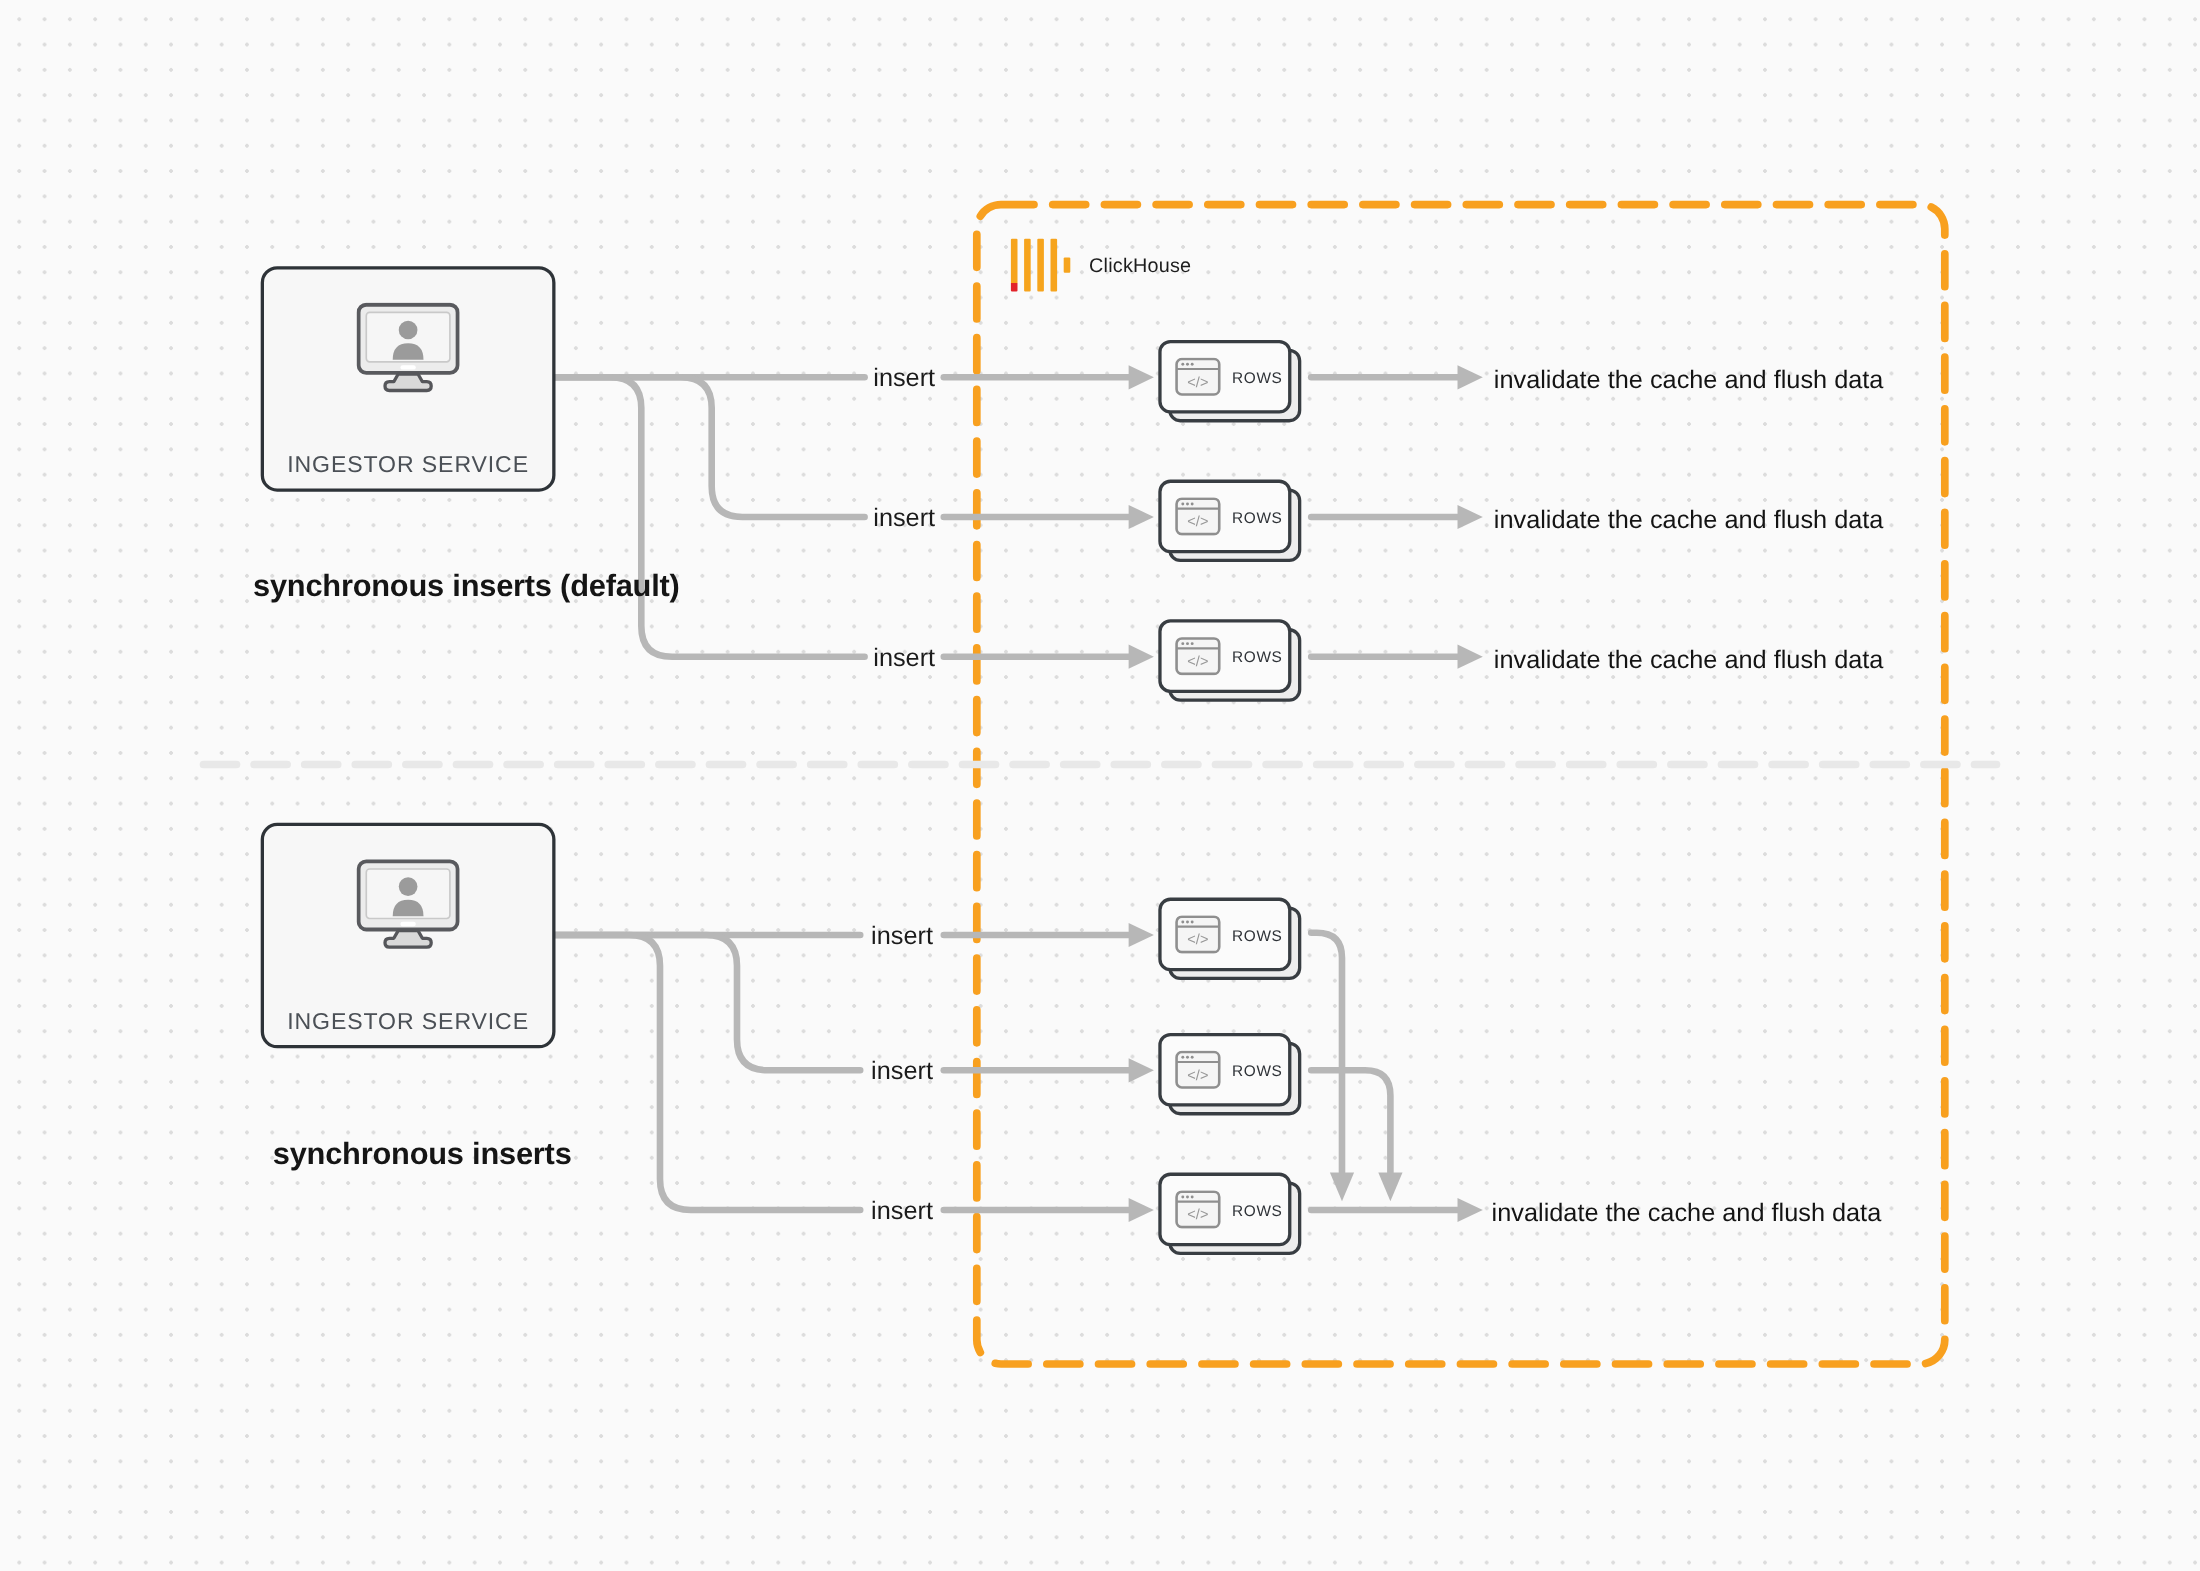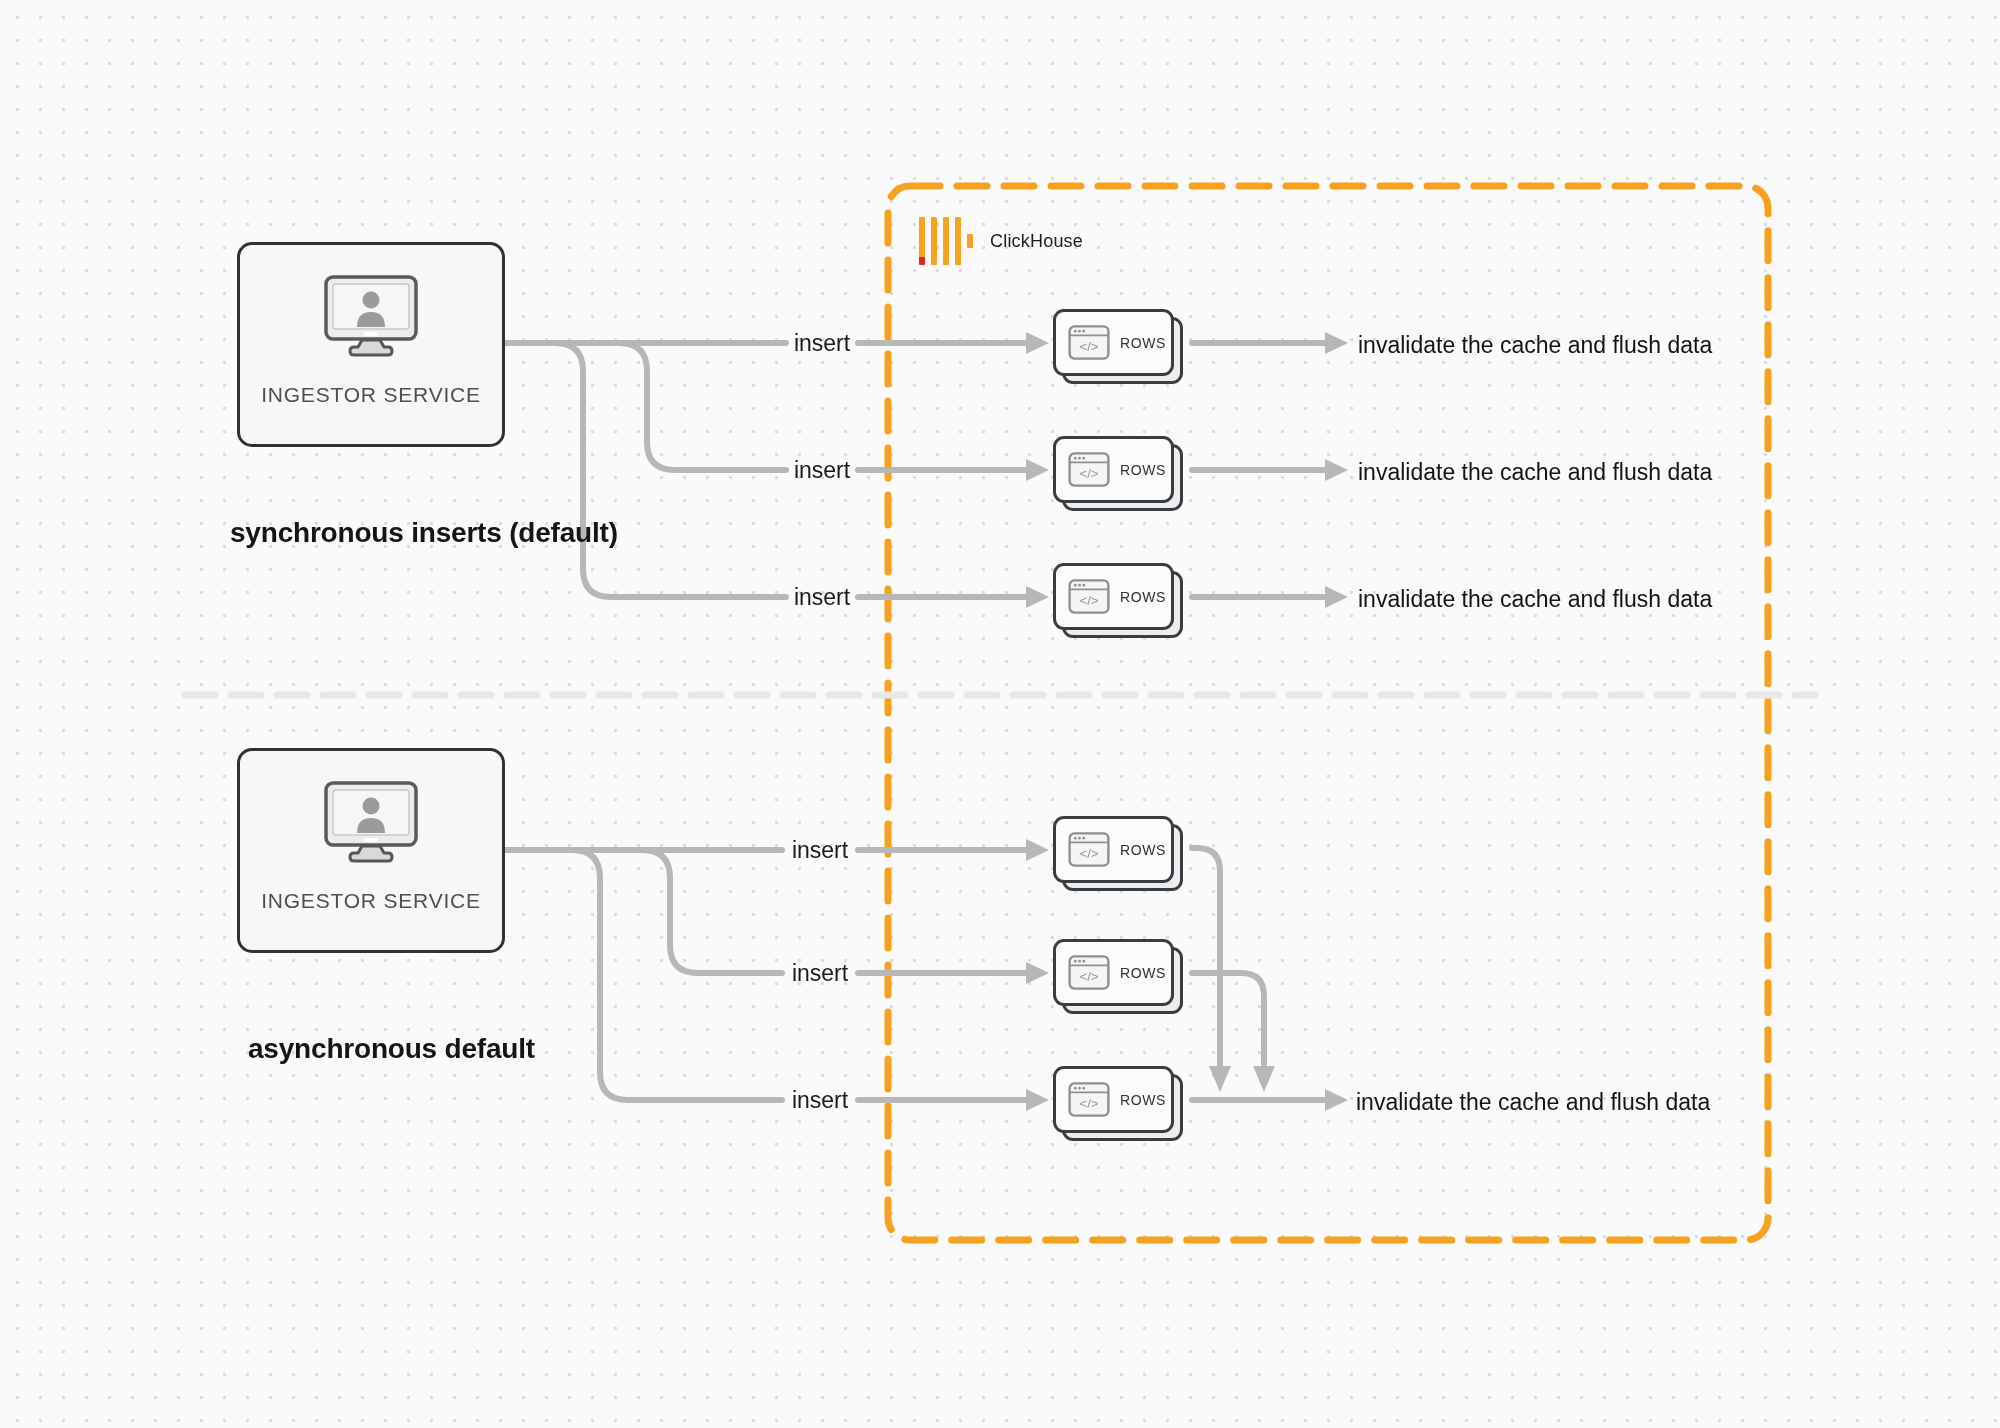--- a/index.html
+++ b/index.html
@@ -10,20 +10,21 @@
     background-size:23px 23px;background-position:6px 6px;
     font-family:"Liberation Sans",sans-serif;
   }
   .layer{position:absolute;left:0;top:0;}
   
   .service-box{
     position:absolute;width:268px;height:205px;background:#f7f7f7;
     border:3.5px solid #2e3338;border-radius:15px;box-sizing:border-box;
     display:flex;flex-direction:column;align-items:center;justify-content:flex-start;
     padding-top:30px;
+    gap:28px;
   }
   .service-box .svc-label{
     margin-top:22px;font-size:21px;letter-spacing:.8px;color:#4b5056;
   }
   
   .rows-stack{position:absolute;width:132px;height:77px;}
   .rows-card{
     position:absolute;width:121px;height:67px;background:#fbfbfb;
     border:3px solid #383d42;border-radius:11px;box-sizing:border-box;
   }
@@ -133,21 +134,21 @@
       <rect x="9" y="9" width="76" height="45" rx="3" fill="#f6f6f6" stroke="#c9c9c9" stroke-width="1.5"></rect>
       <circle cx="47" cy="25" r="8.5" fill="#9b9b9b"></circle>
       <path d="M33 52 Q33 37 47 37 Q61 37 61 52 Z" fill="#9b9b9b"></path>
       <rect x="40" y="57" width="14" height="4" rx="2" fill="#ffffff"></rect>
       <path d="M38 65 L56 65 L60 72 L64 72 Q68 72 68 76 Q68 80 64 80 L30 80 Q26 80 26 76 Q26 72 30 72 L34 72 Z" fill="#d9d9d9" stroke="#55565a" stroke-width="3" stroke-linejoin="round"></path>
     </svg>
     <div class="svc-label">INGESTOR SERVICE</div>
   </div>
 
   <div class="caption" style="left:230px;top:517px;">synchronous inserts (default)</div>
-  <div class="caption" style="left:248px;top:1033px;">asynchronous default</div>
+  <div class="caption" style="left:248px;top:1033px;">synchronous inserts</div>
 
   <div class="insert-label" style="left:786px;top:328px;">insert</div>
   <div class="insert-label" style="left:786px;top:455px;">insert</div>
   <div class="insert-label" style="left:786px;top:582px;">insert</div>
 
   <div class="insert-label" style="left:784px;top:835px;">insert</div>
   <div class="insert-label" style="left:784px;top:958px;">insert</div>
   <div class="insert-label" style="left:784px;top:1085px;">insert</div>
 
   <div class="rows-stack" style="left:1053px;top:309px;">

